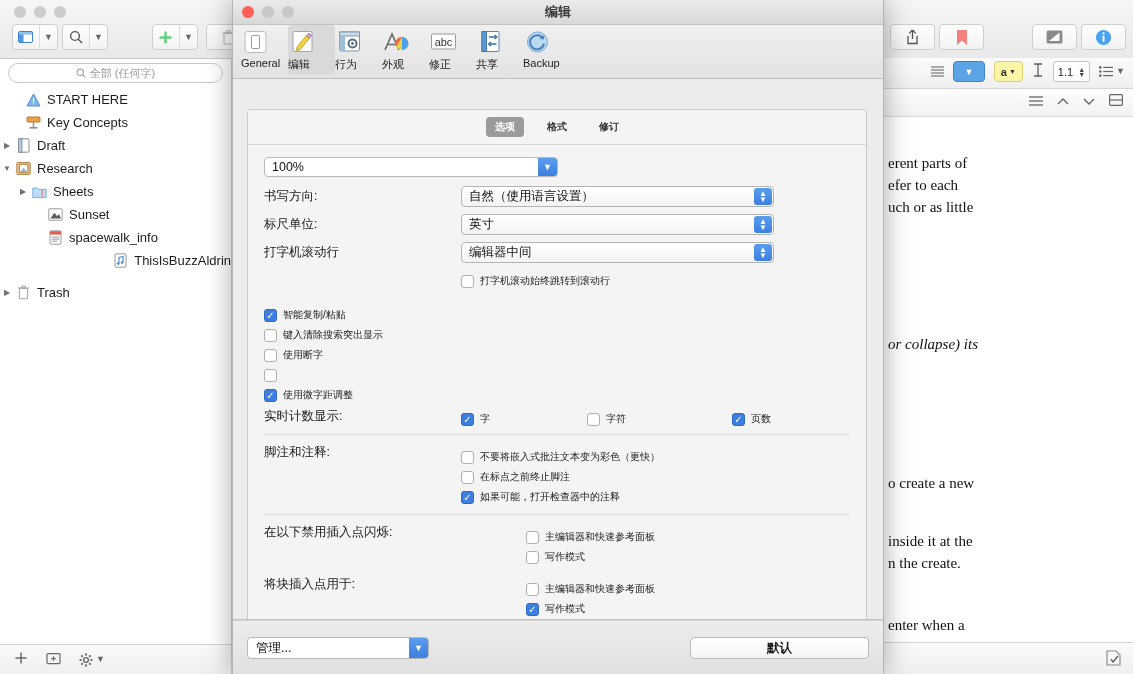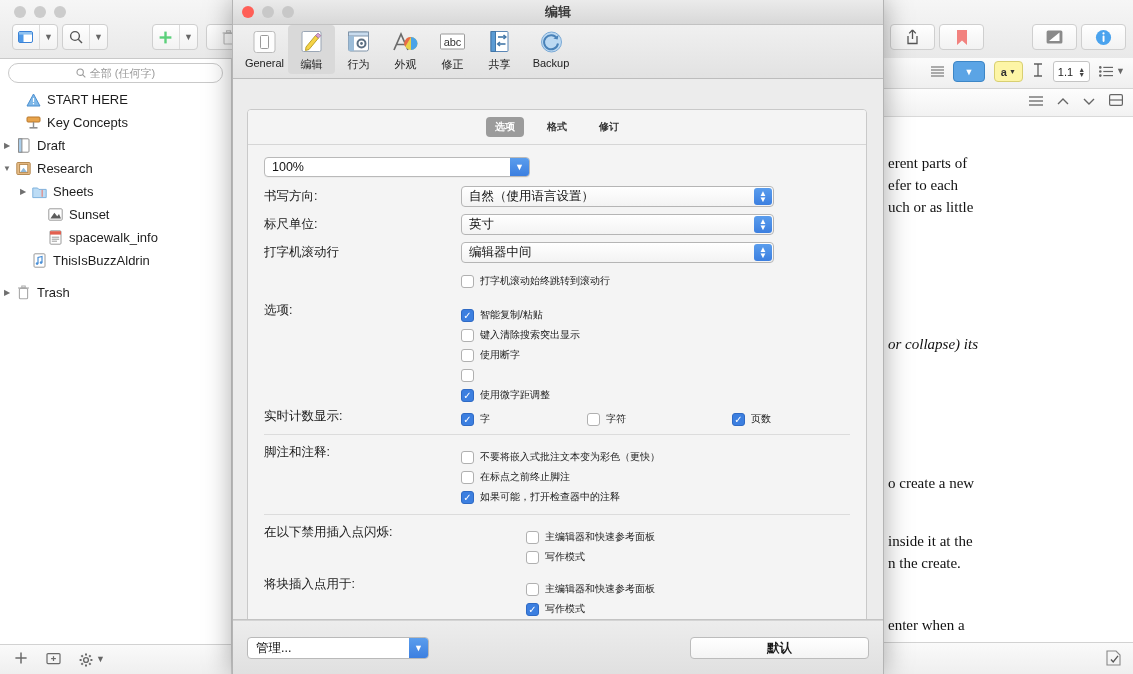--- a/index.html
+++ b/index.html
@@ -107,21 +107,21 @@
     font-size:13px; font-weight:bold; color:#3a3a3a;
   }
 
   .prefs-toolbar {
     height:54px; background: linear-gradient(#f0f0f0,#e2e2e2);
     border-bottom:1px solid #bdbdbd; display:flex; align-items:flex-start;
     padding-left:8px; box-sizing:border-box;
   }
   .ttab {
     width:47px; padding-top:4px; padding-bottom:2px; display:flex; flex-direction:column;
-    align-items:center; gap:3px; border-radius:4px; box-sizing:border-box;
+    align-items:flex-start; gap:3px; border-radius:4px; box-sizing:border-box;
   }
   .ttab.active { background:#d9d9d9; }
   .ttab .tlabel { font-size:11px; color:#222; }
   .ticon { width:28px; height:25px; display:flex; align-items:center; justify-content:center; }
 
   .prefs-body { position:relative; height:561px; background:#ececec; }
 
   .panel {
     position:absolute; left:14px; top:30px; width:620px; height:530px;
     background:#f4f4f4; border:1px solid #c9c9c9; border-radius:4px;
@@ -134,21 +134,21 @@
   .ptab { font-size:10px; font-weight:bold; color:#333; padding:3px 9px; border-radius:4px; }
   .ptab.sel { background:#9b9b9b; color:#ffffff; }
 
   .rows { position:relative; padding:12px 16px 0 16px; }
   .row { display:flex; align-items:center; margin-bottom:7px; }
   .rlabel { width:197px; font-size:12.5px; color:#1a1a1a; text-align:left; flex:none; }
   .rlabel.w2 { width:262px; }
 
   
   .combo {
-    width:266px; height:20px; box-sizing:border-box; background:#ffffff;
+    width:294px; height:20px; box-sizing:border-box; background:#ffffff;
     border:1px solid #b9b9b9; border-radius:4px; display:flex; align-items:center;
     position:relative; font-size:12.5px; color:#111; padding-left:7px;
     box-shadow: 0 1px 0 rgba(0,0,0,0.03);
   }
   .combo .btn {
     position:absolute; right:0; top:0; width:19px; height:100%;
     background: linear-gradient(#5a9ded,#3c7fe0);
     border-radius:0 3px 3px 0;
     display:flex; align-items:center; justify-content:center; color:#fff; font-size:9px;
   }
@@ -379,21 +379,21 @@
               <rect x="1" y="0.8" width="11" height="13.4" rx="1" fill="#fff" stroke="#9a9a9a"></rect>
               <rect x="1" y="1.2" width="11" height="3.4" fill="#e25f4f"></rect>
               <line x1="2.8" y1="7.2" x2="10.2" y2="7.2" stroke="#9a9a9a"></line>
               <line x1="2.8" y1="9.2" x2="10.2" y2="9.2" stroke="#9a9a9a"></line>
               <line x1="2.8" y1="11.2" x2="8" y2="11.2" stroke="#9a9a9a"></line>
             </svg>
         </span>
         <span>spacewalk_info</span>
       </div>
 
-      <div class="brow" style="padding-left:16px;">
+      <div class="brow" style="padding-left:16px;justify-content:flex-end;">
         <span class="disc"></span>
         <span class="bicon">
           <svg width="13" height="15" viewBox="0 0 13 15">
               <rect x="1" y="0.8" width="11" height="13.4" rx="1" fill="#fff" stroke="#9a9a9a"></rect>
               <path d="M5 10.5 V4.4 L9 3.4 V9.6" fill="none" stroke="#4a8fd6" stroke-width="1.2"></path>
               <circle cx="4.1" cy="10.6" r="1.3" fill="#4a8fd6"></circle>
               <circle cx="8.1" cy="9.6" r="1.3" fill="#4a8fd6"></circle>
             </svg>
         </span>
         <span>ThisIsBuzzAldrin</span>
@@ -694,21 +694,20 @@
                 </span>
             </span>
           </div>
 
           <div class="indent cb-line" style="margin-bottom:14px;">
             <span class="cb"></span>
             <span>打字机滚动始终跳转到滚动行</span>
           </div>
 
           <div class="row" style="align-items:flex-start; margin-bottom:0;">
-            <span class="rlabel">选项:</span>
             <span class="grp">
               <span class="cb-line">
                 <span class="cb on"></span>
                 <span>智能复制/粘贴</span>
               </span>
               <span class="cb-line">
                 <span class="cb"></span>
                 <span>键入清除搜索突出显示</span>
               </span>
               <span class="cb-line">

